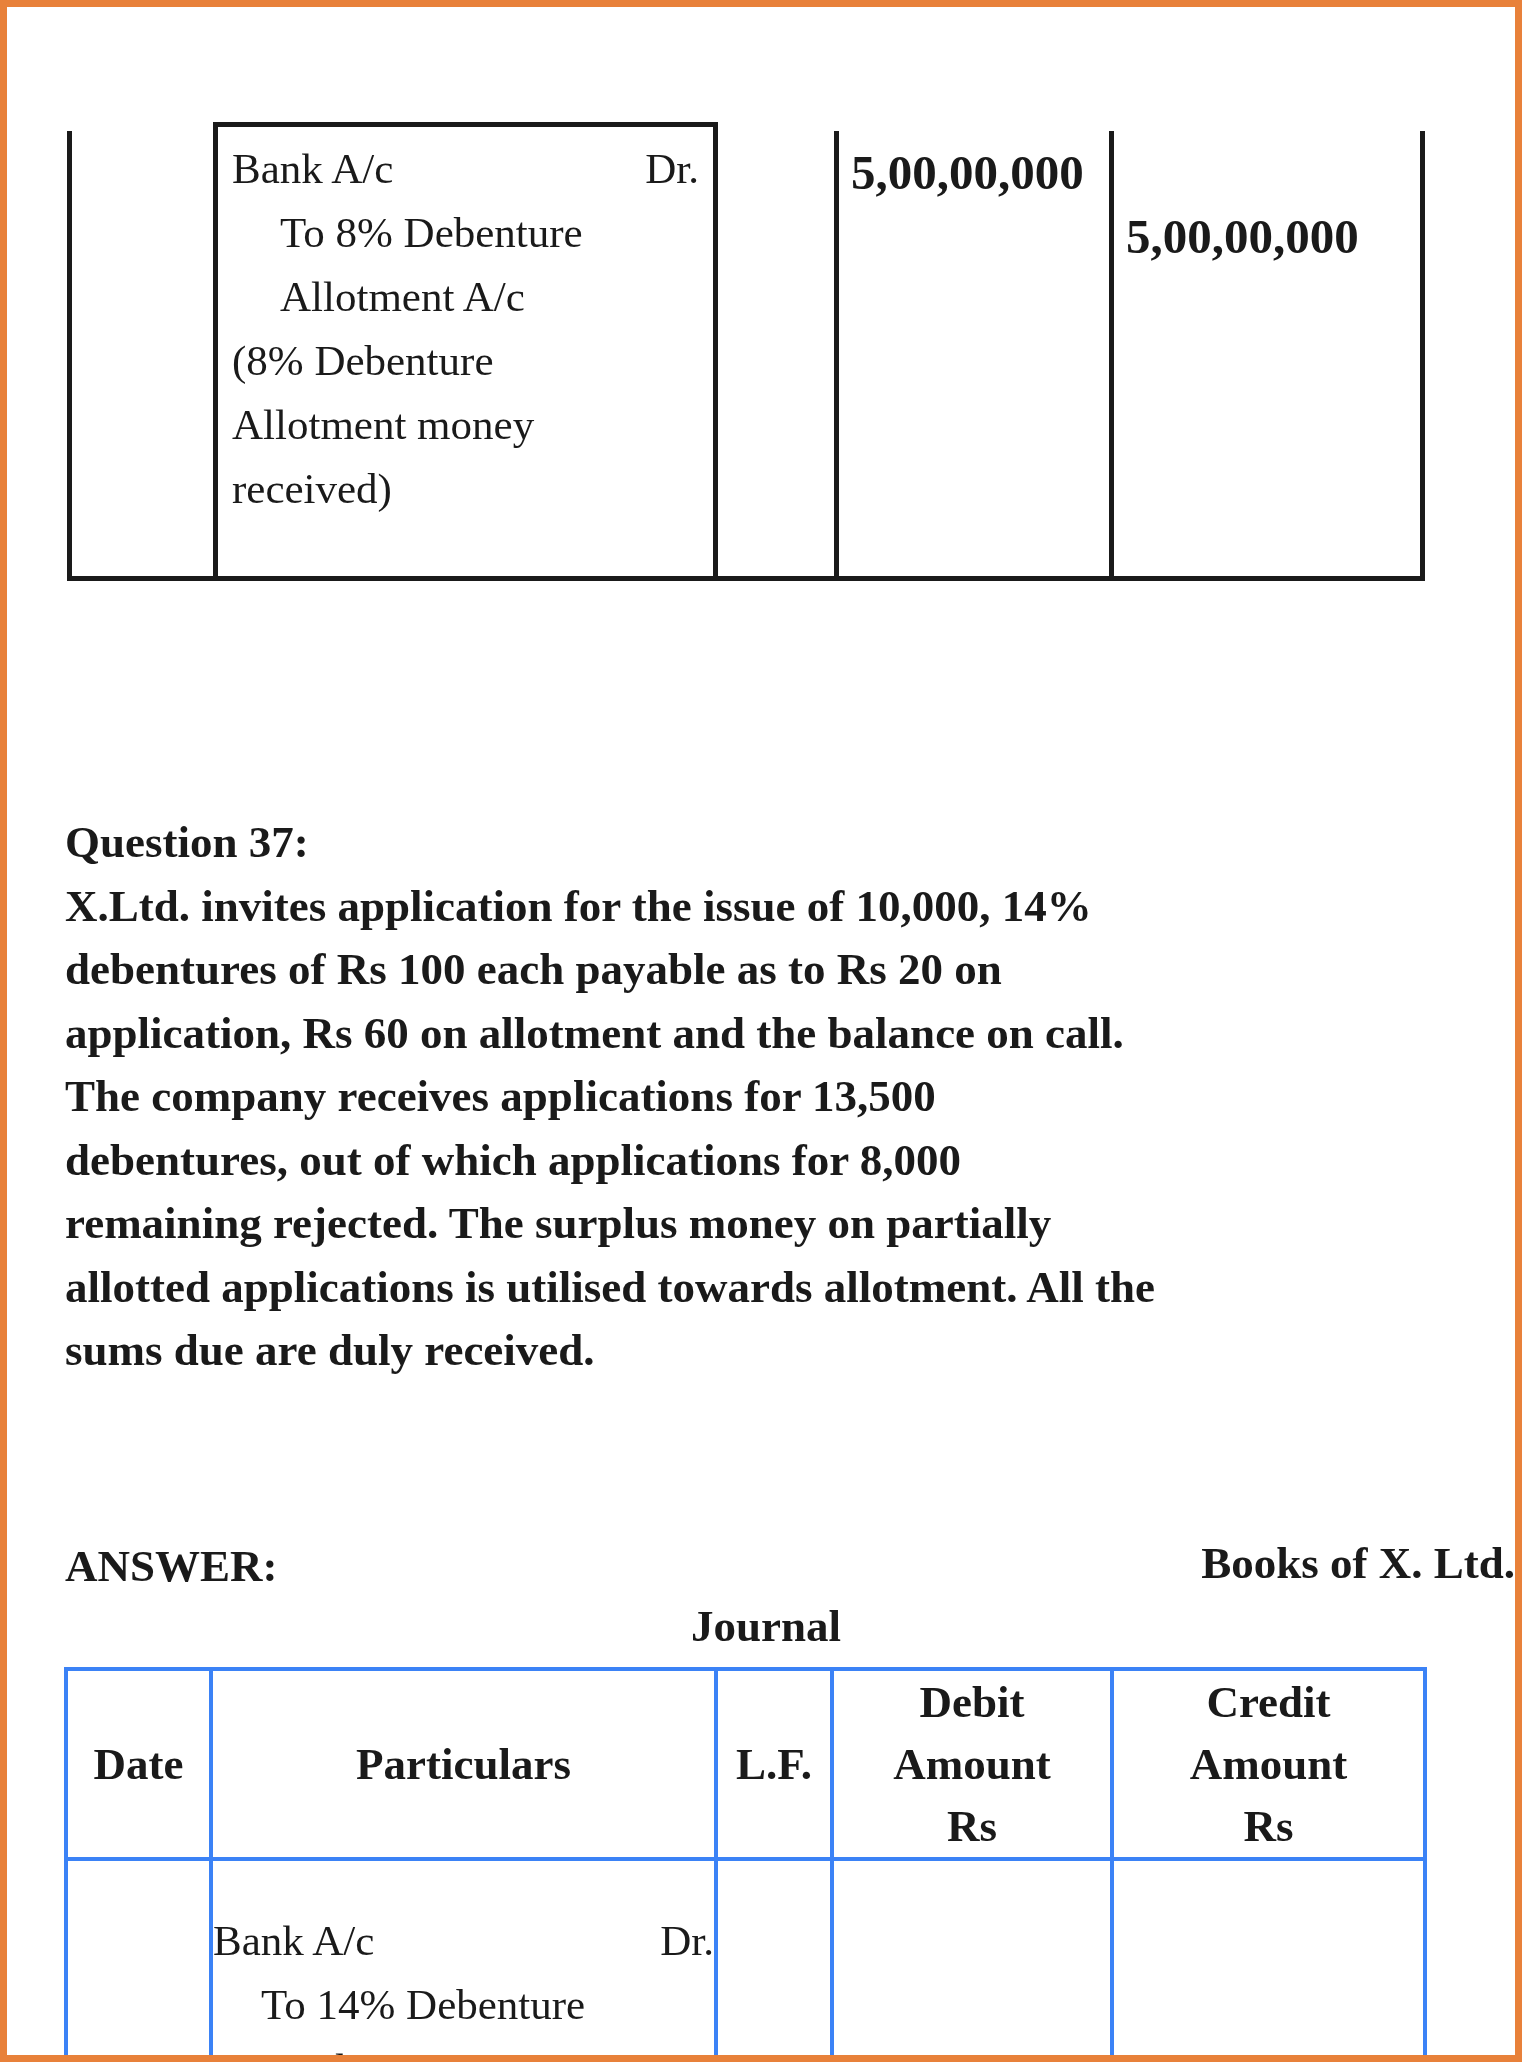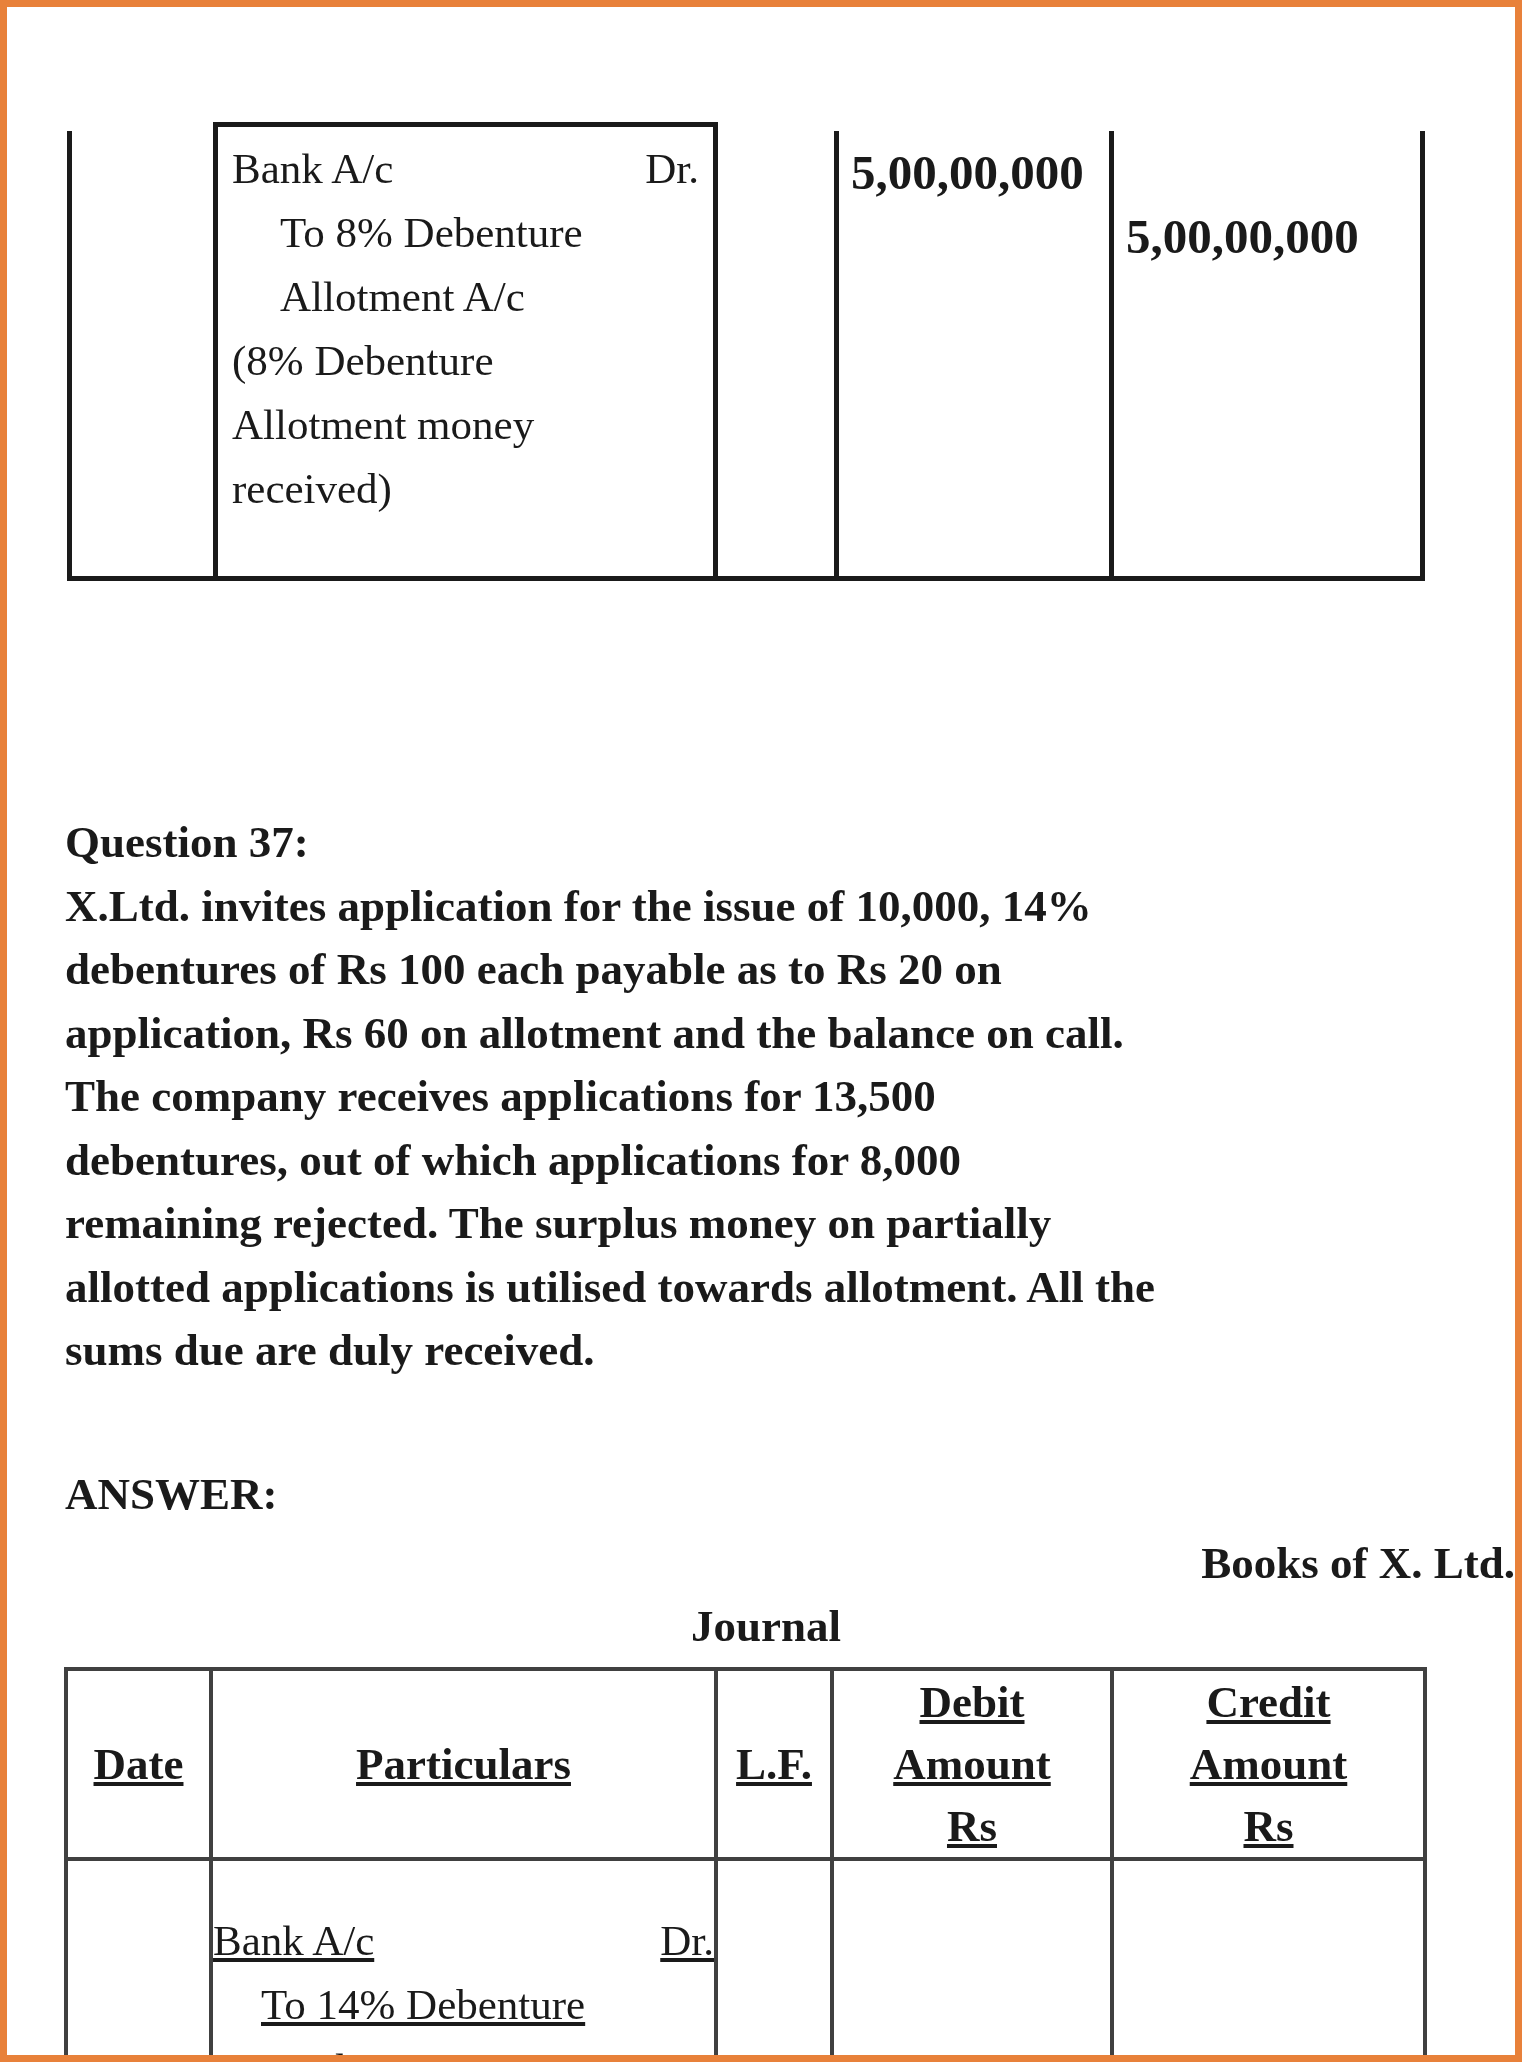--- a/index.html
+++ b/index.html
@@ -129,21 +129,21 @@
     font-size: 45px;
     line-height: 63.5px;
     margin-top: 24px;
   }
   .question-block .qline { white-space: nowrap; }
 
   
   .answer-label {
     position: absolute;
     left: 58px;
-    top: 1456px;
+    top: 1528px;
     font-weight: bold;
     font-size: 45px;
     line-height: 63.5px;
   }
   .books-title {
     position: absolute;
     left: 0px;
     top: 1525px;
     width: 1508px;
     text-align: right;
@@ -170,26 +170,25 @@
   .journal-table {
     position: absolute;
     left: 57px;
     top: 1660px;
     width: 1359px;
     border-collapse: collapse;
     table-layout: fixed;
   }
   .journal-table th,
   .journal-table td {
-    border: 4px solid #404040;
+    border: 4px solid #3b82f6;
     padding: 0;
     vertical-align: bottom;
     font-size: 43px;
     line-height: 62px;
-    text-decoration: underline;
   }
   .journal-table th {
     text-align: center;
     font-weight: bold;
     font-size: 45px;
     line-height: 62px;
     vertical-align: middle;
     height: 162px;
   }
   .col-date    { width: 145px; }

